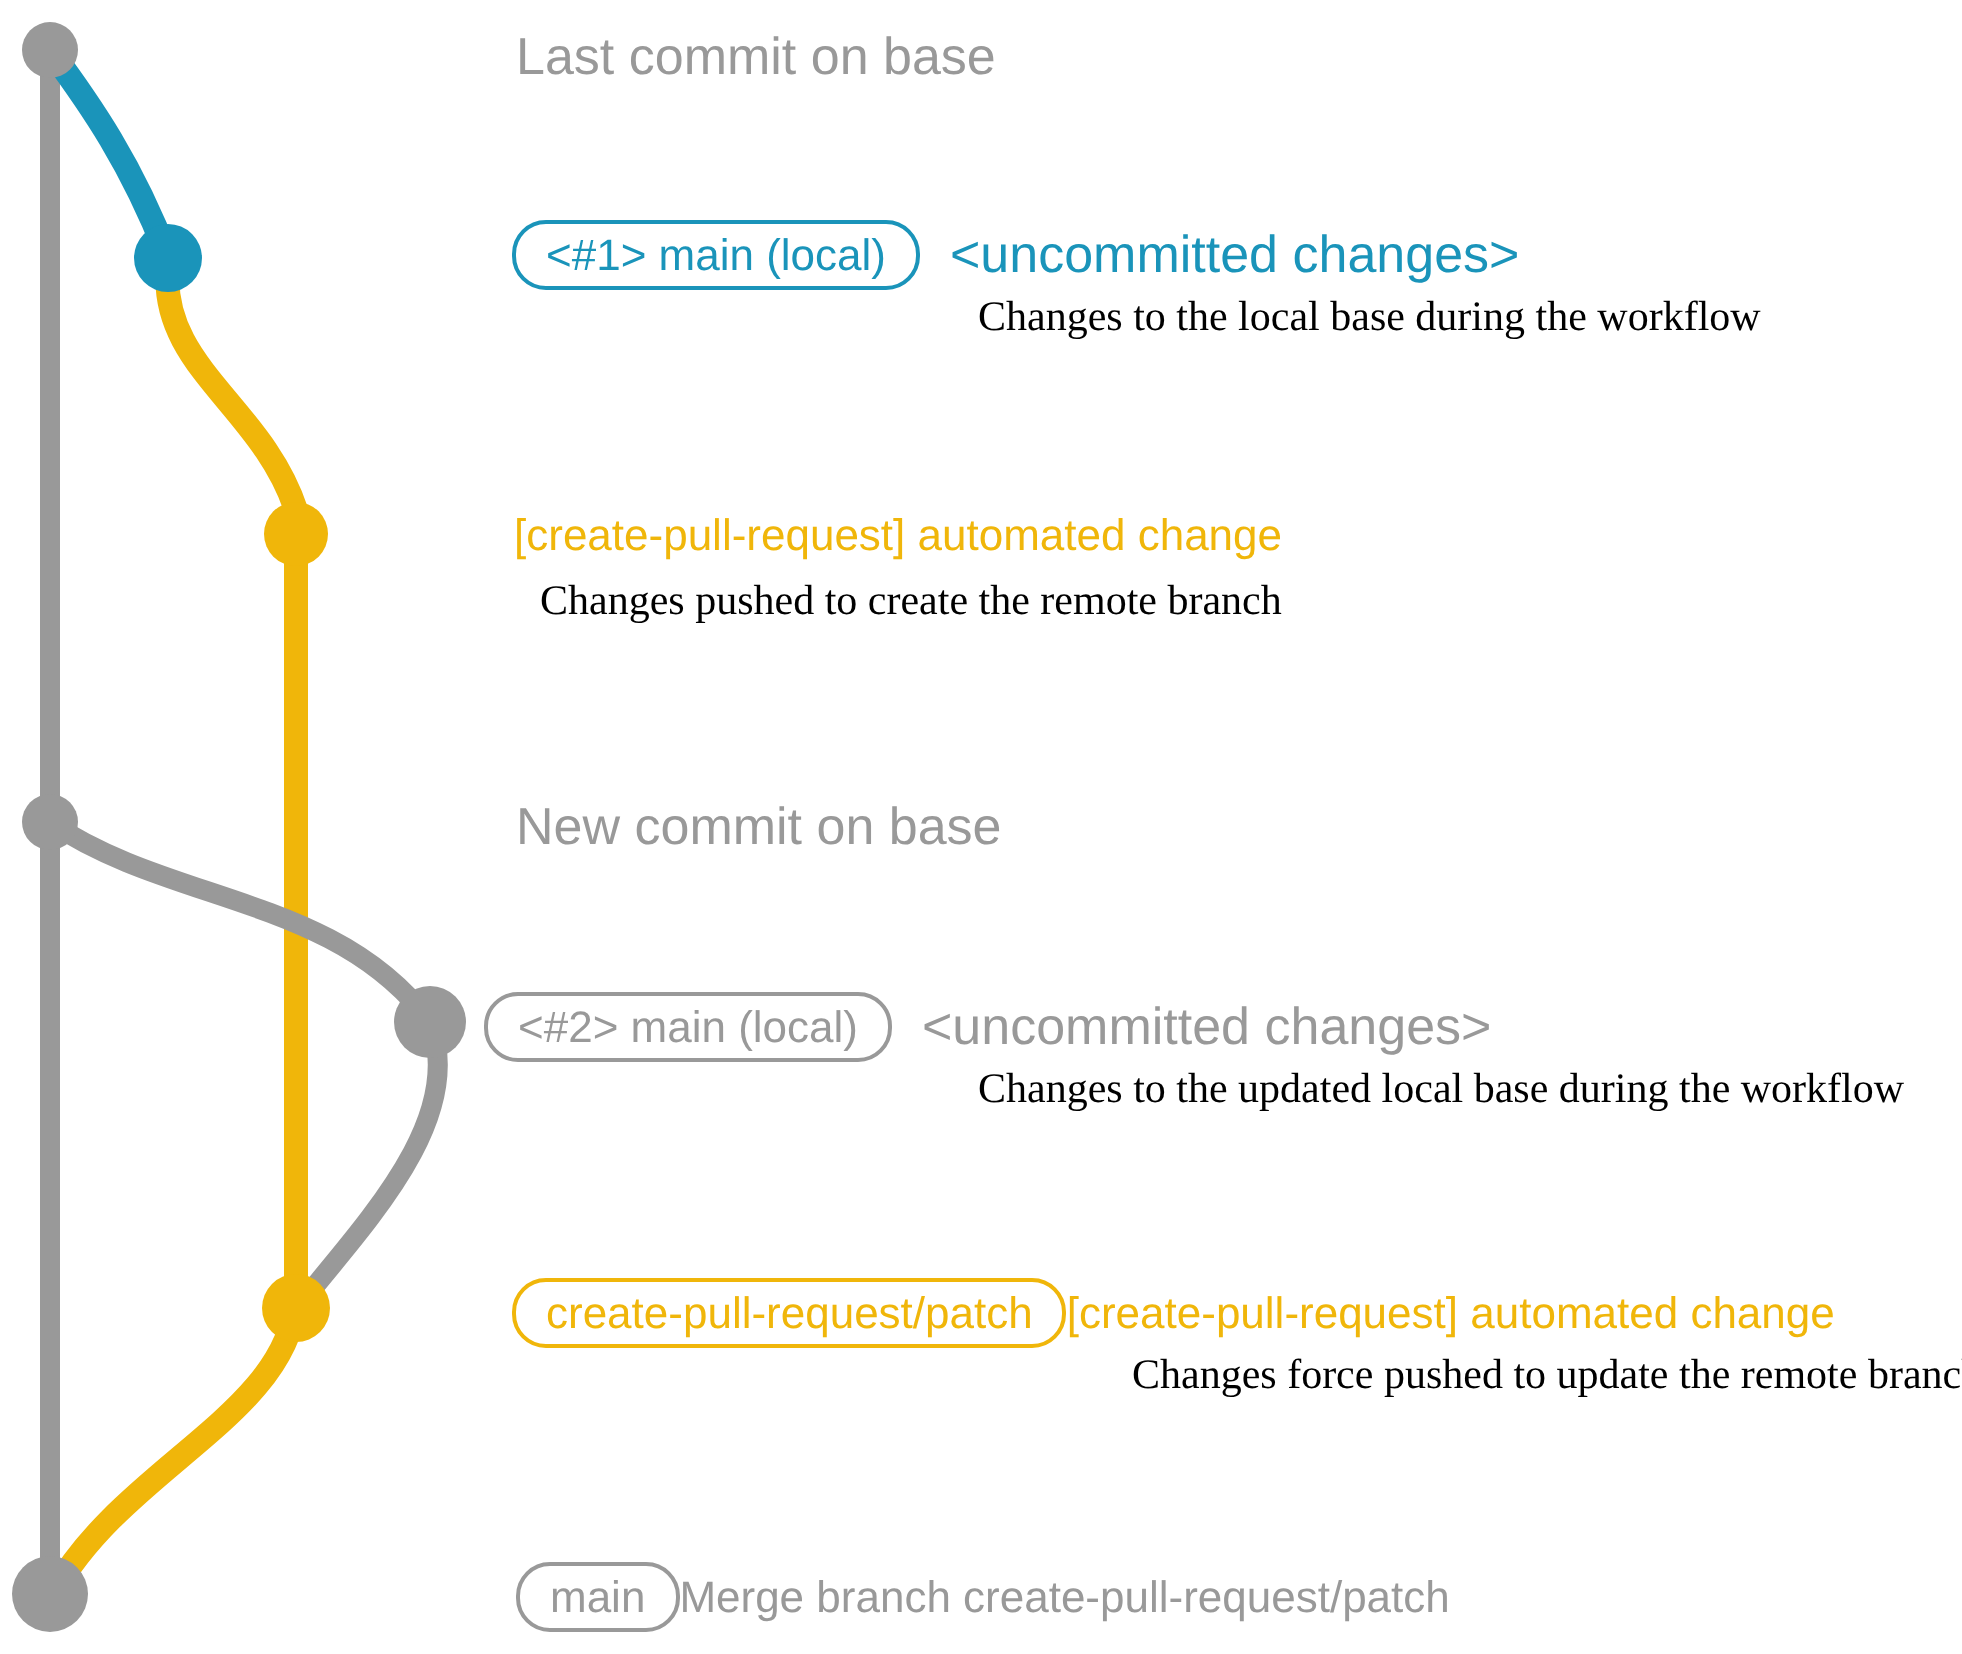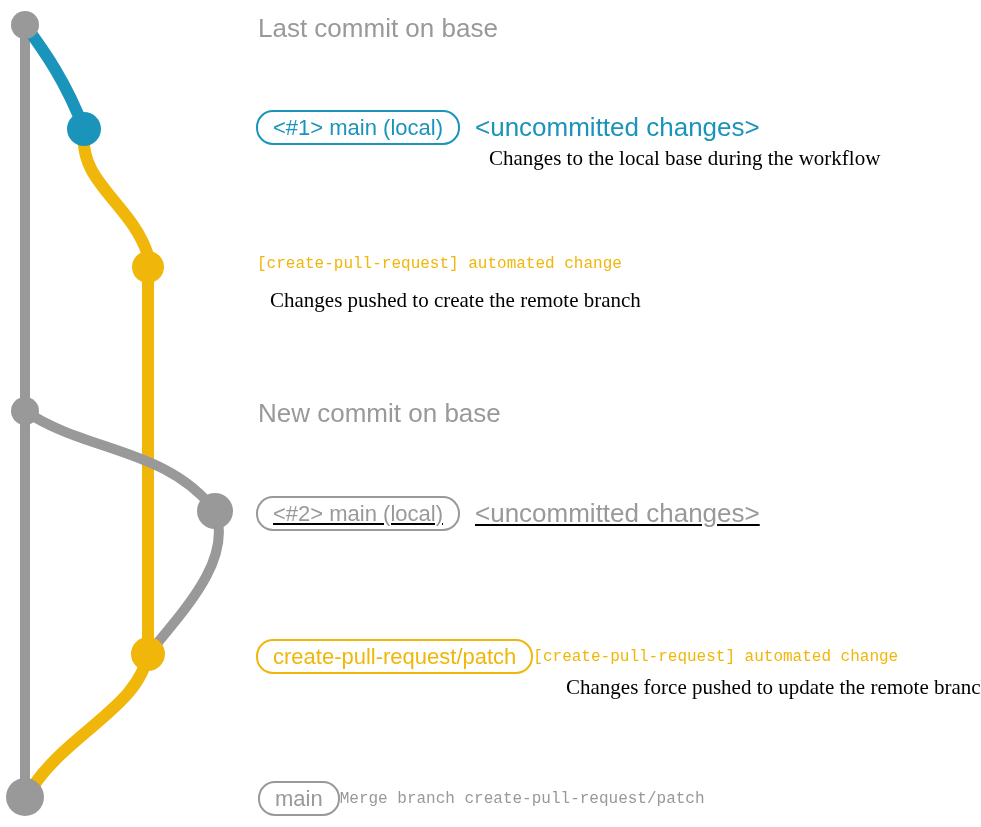--- a/index.html
+++ b/index.html
@@ -17,21 +17,21 @@
   .badge{
     display:inline-flex;align-items:center;justify-content:center;
     height:35px;box-sizing:border-box;
     padding:12px 15px;border:2px solid;border-radius:17px;
     font-size:22px;background:#fff;
   }
   .blue{color:var(--c-blue,#1A94BA);border-color:var(--c-blue,#1A94BA);}
   .gray{color:var(--c-gray,#999999);border-color:var(--c-gray,#999999);}
   .yellow{color:var(--c-yellow,#F0B60A);border-color:var(--c-yellow,#F0B60A);}
   .status{font-size:26px;}
-  .msg{font-size:16px;font-family:Liberation Mono, monospace;}
+  .msg{font-size:22px;}
   .desc{
     font-family:"Liberation Serif",serif;
     font-size:21px;color:var(--c-text_black,#000);
   }
   .gap15{gap:15px;}
   .gap12{}
 </style>
 </head>
 <body>
 
@@ -64,24 +64,25 @@
     <span class="badge blue">&lt;#1&gt; main (local)</span>
     <span class="status blue">&lt;uncommitted changes&gt;</span>
   </div>
   <div class="abs desc" style="left:489px;top:146px;">Changes to the local base during the workflow</div>
 
   <div class="abs msg yellow" style="left:257px;top:255px;">[create-pull-request] automated change</div>
   <div class="abs desc" style="left:270px;top:288px;">Changes pushed to create the remote branch</div>
 
   <div class="abs note" style="left:258px;top:398px;">New commit on base</div>
 
-  <div class="flexrow gap15" style="left:256px;top:496px;text-decoration:underline;">
+  <div class="flexrow gap15" style="left:242px;top:496px;">
     <span class="badge gray">&lt;#2&gt; main (local)</span>
     <span class="status gray">&lt;uncommitted changes&gt;</span>
   </div>
+  <div class="abs desc" style="left:489px;top:532px;">Changes to the updated local base during the workflow</div>
 
   <div class="flexrow gap12" style="left:256px;top:639px;">
     <span class="badge yellow">create-pull-request/patch</span>
     <span class="msg yellow">[create-pull-request] automated change</span>
   </div>
   <div class="abs desc" style="left:566px;top:675px;">Changes force pushed to update the remote branch</div>
 
   <div class="flexrow gap12" style="left:258px;top:781px;">
     <span class="badge gray">main</span>
     <span class="msg gray">Merge branch create-pull-request/patch</span>

